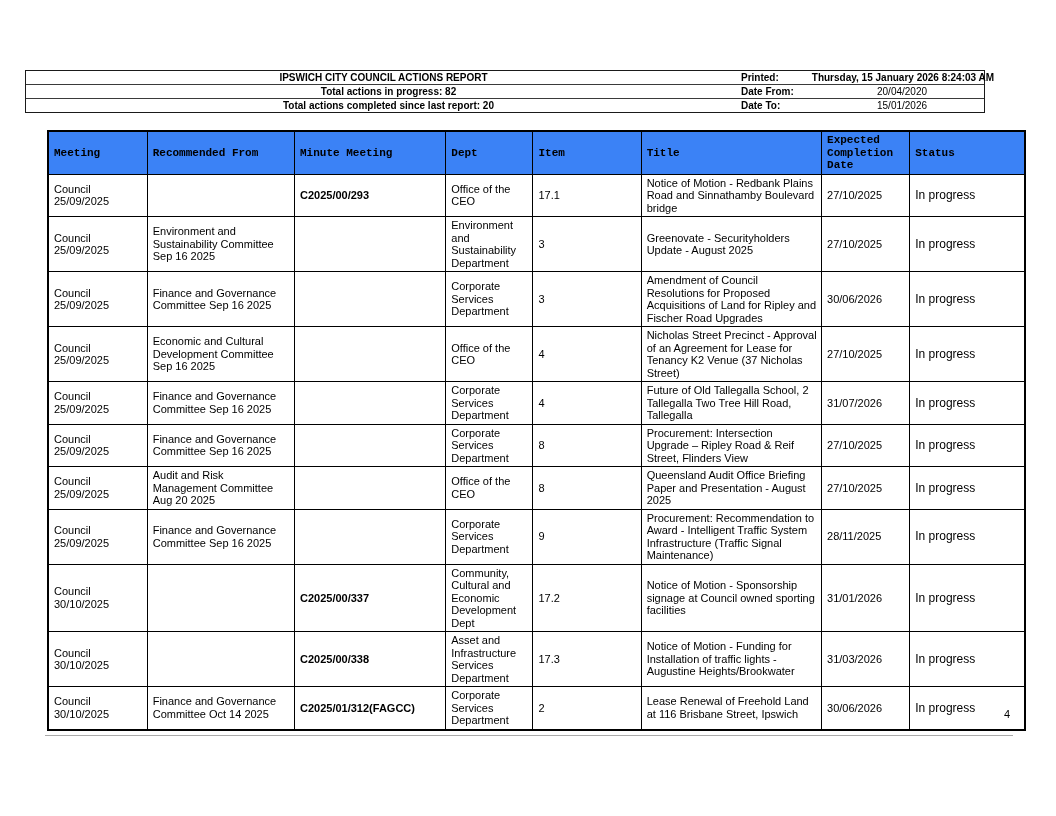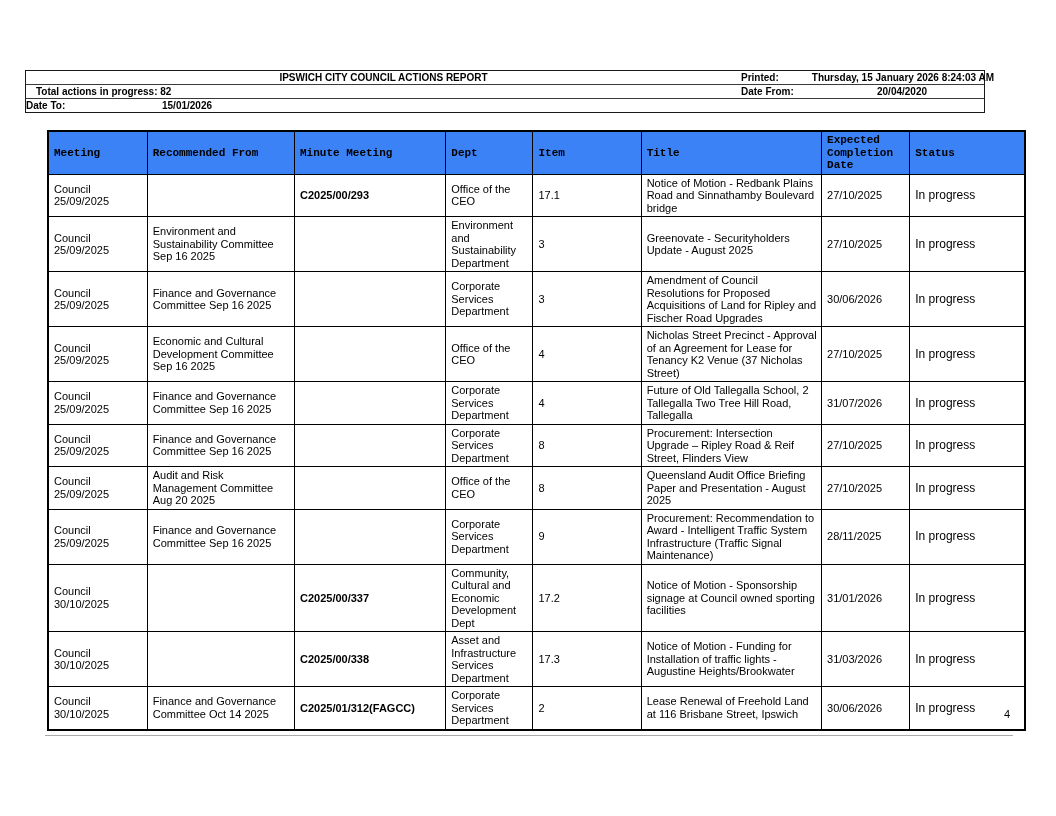--- a/index.html
+++ b/index.html
@@ -29,32 +29,33 @@
     font-size:10px;
     font-weight:bold;
     align-items:center;
   }
   .hdr-row.sep{border-bottom:1px solid #3a3a3a;}
   .hdr-left{
     flex:0 0 715px;
     padding-left:10px;
     box-sizing:border-box;
     white-space:nowrap;
-  }
-  .hdr-left.centered{text-align:center;padding-left:0;}
+    text-align:center;
+  }
+  .hdr-left.centered{padding-left:0;}
   .hdr-right{
     flex:1;
     display:flex;
     white-space:nowrap;
     box-sizing:border-box;
     gap:28px;
   }
   .hdr-label{display:inline-block;width:108px;}
   .hdr-label.auto{width:auto;margin-right:5px;}
-  .hdr-value{font-weight:bold;}
+  .hdr-value{font-weight:normal;}
   .hdr-value.bold{font-weight:bold;}
 
   
   table.actions{
     position:absolute;
     left:47px; top:130px;
     width:979px;
     border-collapse:collapse;
     table-layout:fixed;
     border:2px solid #000;
@@ -106,20 +107,21 @@
       </div>
     </div>
     <div class="hdr-row sep">
       <div class="hdr-left">Total actions in progress: 82</div>
       <div class="hdr-right">
         <span class="hdr-label">Date From:</span>
         <span class="hdr-value">20/04/2020</span>
       </div>
     </div>
     <div class="hdr-row">
+      <div class="hdr-left">Total actions completed since last report: 20</div>
       <div class="hdr-right">
         <span class="hdr-label">Date To:</span>
         <span class="hdr-value">15/01/2026</span>
       </div>
     </div>
   </div>
 
   <table class="actions">
     <colgroup>
       <col style="width:99px">

